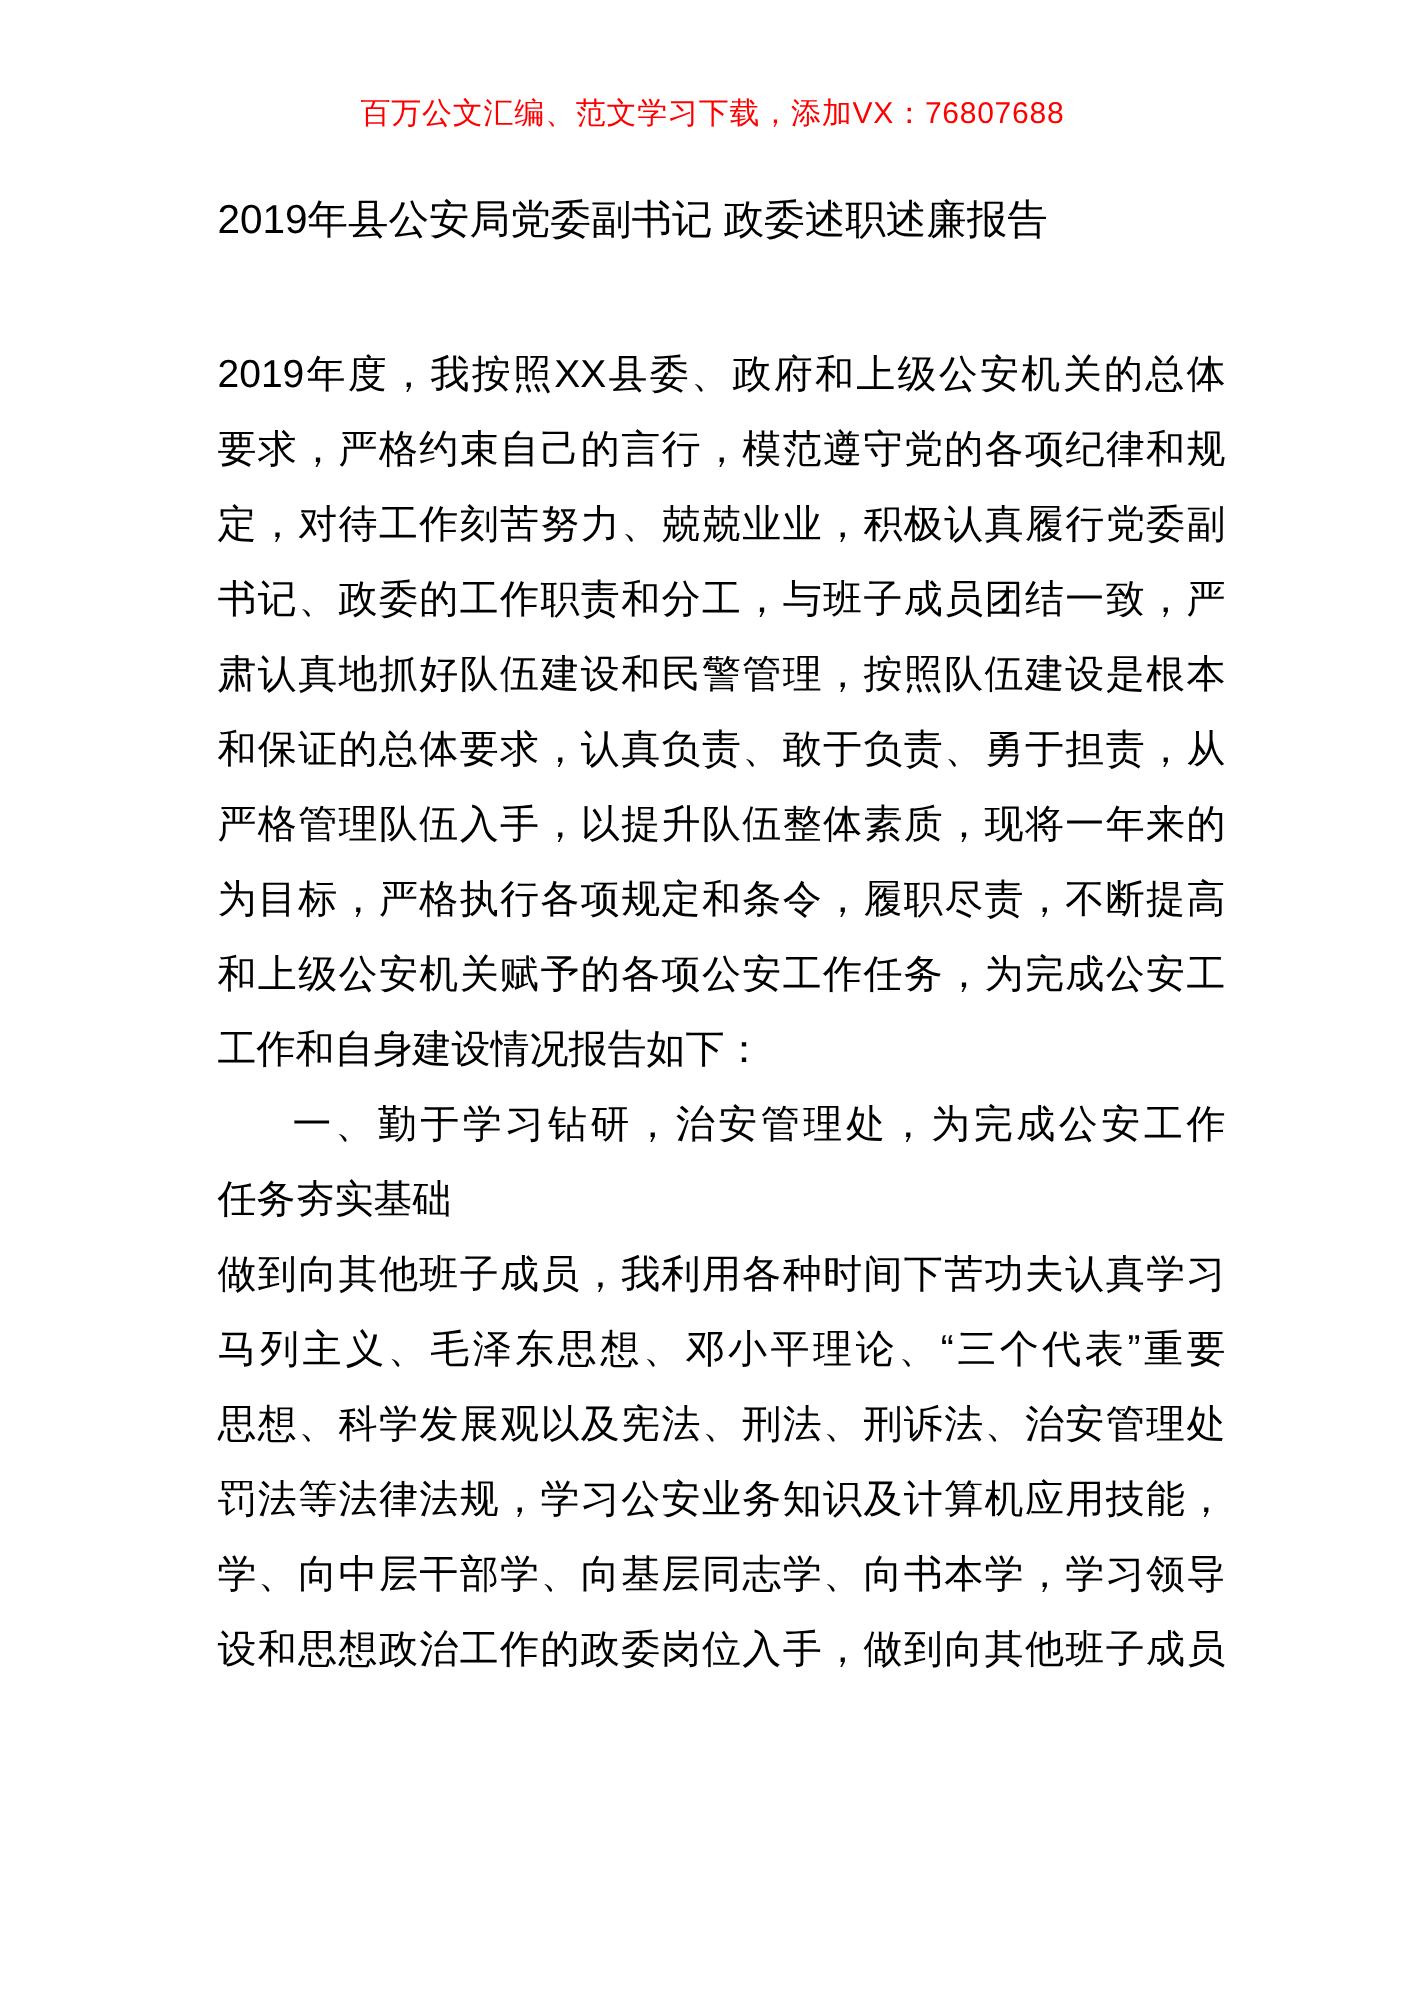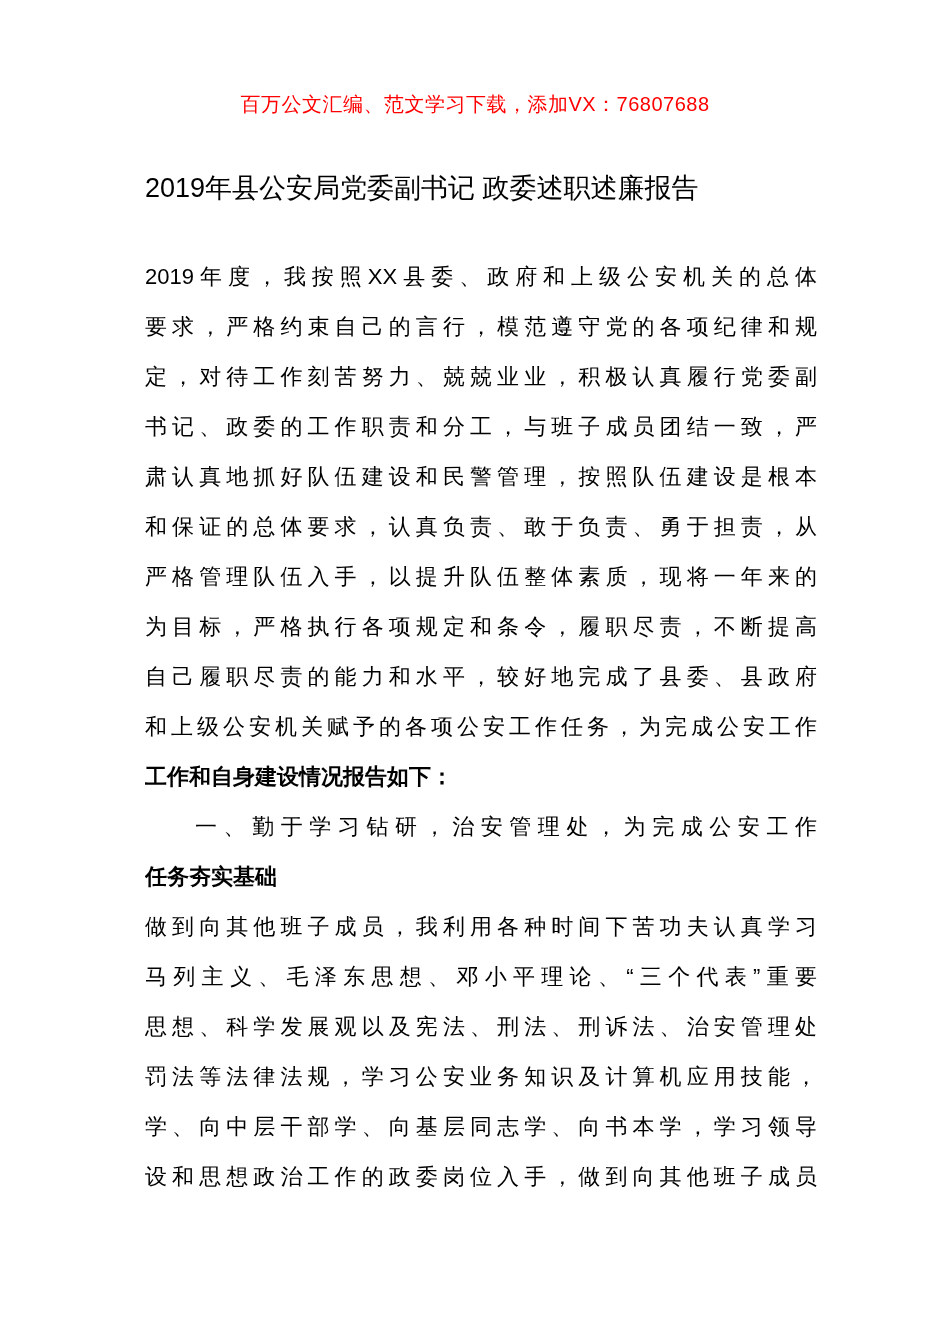--- a/index.html
+++ b/index.html
@@ -14,64 +14,62 @@
     overflow: hidden;
     font-family: "Liberation Sans", "DejaVu Sans", sans-serif;
     color: #000000;
   }
   .sheet {
     position: absolute;
     top: 0; left: 0;
     width: 950px;
     height: 1028px;
     background: #ffffff;
-    margin-top: 28px;
   }
   .watermark {
     position: absolute;
     top: 62px;
     left: 0;
     width: 950px;
     text-align: center;
     font-size: 20px;
     line-height: 28px;
     letter-spacing: 0.5px;
     color: #ff0000;
   }
   .doc-title {
     position: absolute;
-    top: 140px;
+    top: 126px;
     left: 145px;
     width: 672px;
     margin: 0;
     font-size: 27px;
     font-weight: 500;
     line-height: 40px;
     white-space: nowrap;
   }
   .doc-body {
     position: absolute;
     top: 224px;
     left: 145px;
     width: 672px;
-    font-size: 22px;
+    font-size: 26px;
     line-height: 50px;
   }
   .line {
     height: 50px;
     overflow: hidden;
   }
   .line.justify {
     text-align: justify;
     text-align-last: justify;
   }
   .line.left {
     text-align: center;
     text-align-last: left;
-    font-weight: bold;
   }
   .line.indent {
     text-indent: 50px;
   }
 </style>
 </head>
 <body>
 
 <div class="sheet">
   <div class="watermark" style="color: rgb(255, 0, 0);">百万公文汇编、范文学习下载，添加VX：76807688</div>
@@ -80,21 +78,20 @@
 
   <div class="doc-body" style="color: rgb(0, 0, 0);">
       <div class="line justify">2019年度，我按照XX县委、政府和上级公安机关的总体</div>
       <div class="line justify">要求，严格约束自己的言行，模范遵守党的各项纪律和规</div>
       <div class="line justify">定，对待工作刻苦努力、兢兢业业，积极认真履行党委副</div>
       <div class="line justify">书记、政委的工作职责和分工，与班子成员团结一致，严</div>
       <div class="line justify">肃认真地抓好队伍建设和民警管理，按照队伍建设是根本</div>
       <div class="line justify">和保证的总体要求，认真负责、敢于负责、勇于担责，从</div>
       <div class="line justify">严格管理队伍入手，以提升队伍整体素质，现将一年来的</div>
       <div class="line justify">为目标，严格执行各项规定和条令，履职尽责，不断提高</div>
-      <div class="line justify">自己履职尽责的能力和水平，较好地完成了县委、县政府</div>
       <div class="line justify">和上级公安机关赋予的各项公安工作任务，为完成公安工作</div>
       <div class="line left">工作和自身建设情况报告如下：</div>
       <div class="line justify indent">一、勤于学习钻研，治安管理处，为完成公安工作</div>
       <div class="line left">任务夯实基础</div>
       <div class="line justify">做到向其他班子成员，我利用各种时间下苦功夫认真学习</div>
       <div class="line justify">马列主义、毛泽东思想、邓小平理论、“三个代表”重要</div>
       <div class="line justify">思想、科学发展观以及宪法、刑法、刑诉法、治安管理处</div>
       <div class="line justify">罚法等法律法规，学习公安业务知识及计算机应用技能，</div>
       <div class="line justify">学、向中层干部学、向基层同志学、向书本学，学习领导</div>
       <div class="line justify">设和思想政治工作的政委岗位入手，做到向其他班子成员</div>

